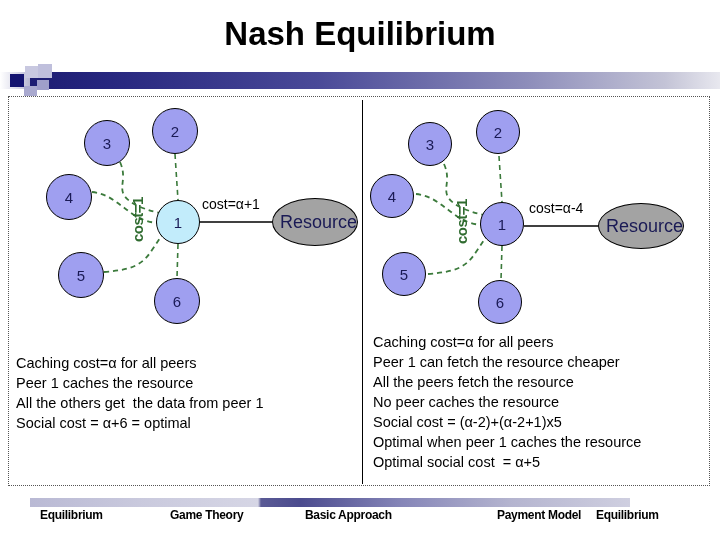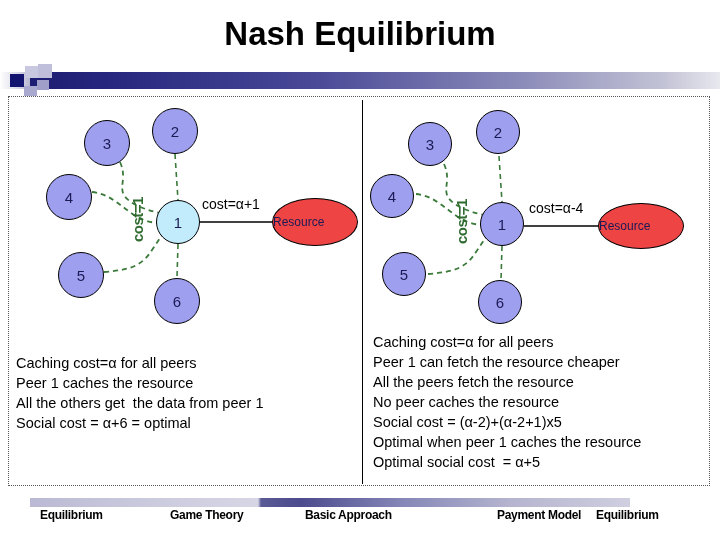--- a/index.html
+++ b/index.html
@@ -112,26 +112,26 @@
     color: #1a1a55;
     font-family: "Liberation Sans", sans-serif;
   }
   .node.peer   { background: #9f9ff0; }
   .node.cached { background: #c2ecfb; }
 
   .resource {
     position: absolute;
     border: 1.5px solid #000000;
     border-radius: 50%;
-    background: #ef4444;
+    background: #a3a3a3;
     box-sizing: border-box;
     display: flex;
     align-items: center;
-    justify-content: flex-start;
-    font-size: 12px;
+    justify-content: flex-end;
+    font-size: 18px;
     color: #1a1a55;
     white-space: nowrap;
   }
 
   .cost-label {
     position: absolute;
     font-size: 14px;
     color: #000000;
     white-space: nowrap;
   }

